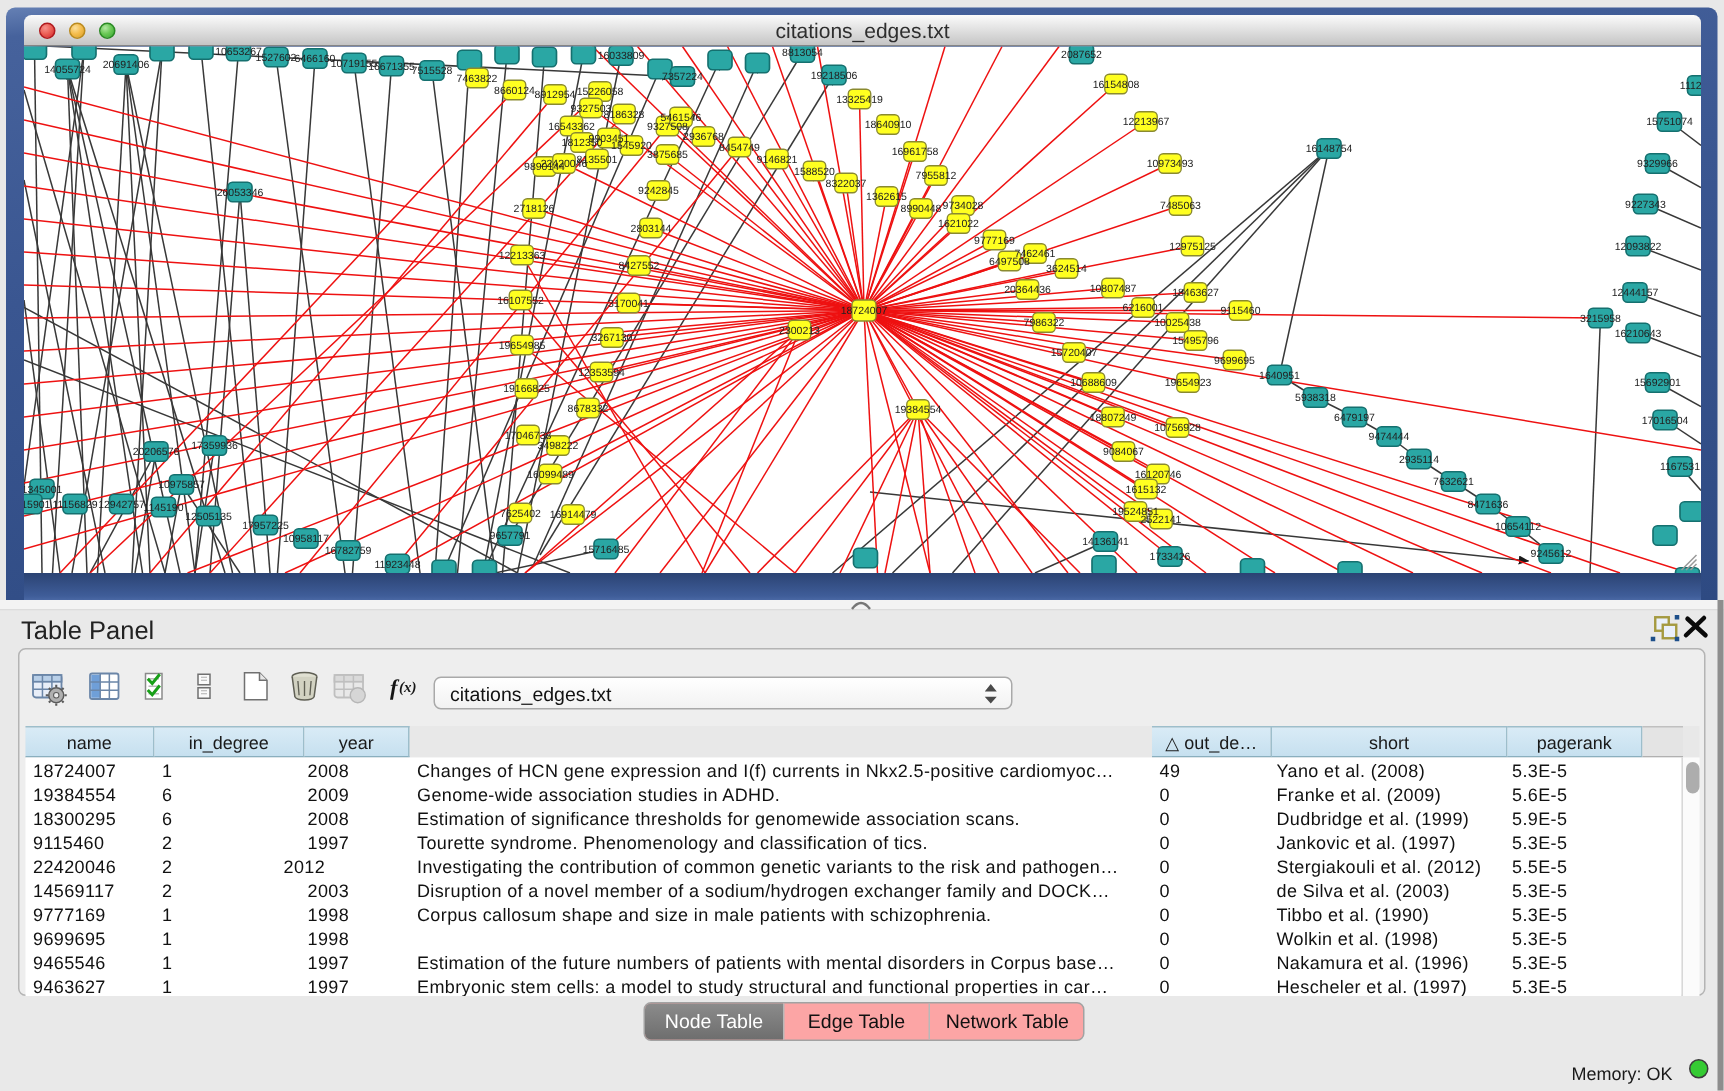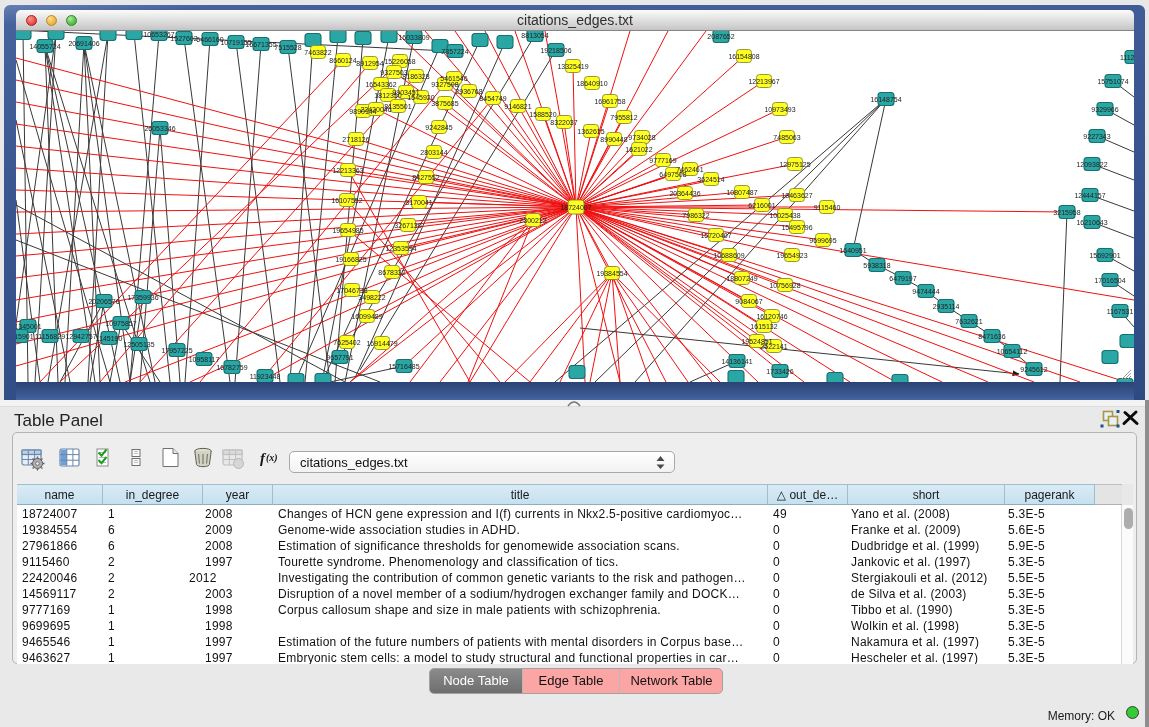--- a/index.html
+++ b/index.html
@@ -581,21 +581,20 @@
  </g>
 </g>
     </svg>
  <div id="combo">citations_edges.txt<svg width="9" height="14" style="position:absolute;right:9px;top:4px">
         <path d="M4.5,0 L8.5,5 L0.5,5 z M4.5,13 L8.5,8.5 L0.5,8.5 z" fill="#4a4a4a"></path>
       </svg></div>
  <div id="thead">
   <div class="hc" style="left:0;width:86px">name</div>
   <div class="hc" style="left:86px;width:100px">in_degree</div>
   <div class="hc" style="left:186px;width:70px">year</div>
-  <div class="hc" style="left:256px;width:495px">title</div>
   <div class="hc" style="left:751px;width:80px">△ out_de…</div>
   <div class="hc" style="left:831px;width:157px">short</div>
   <div class="hc" style="left:988px;width:90px">pagerank</div>
   <div class="hc" style="left:1078px;width:27px;background:#e4e4e4;border-top:1px solid #c0c0c0;border-bottom:1px solid #b0b0b0;border-right:none"></div>
  </div>
  <div id="tbody">
       <div class="trow" style="top:1px">
         <span style="left:5px">18724007</span>
         <span style="left:91px">1</span>
         <span style="left:188px">2008</span>
@@ -607,21 +606,21 @@
       <div class="trow" style="top:17px">
         <span style="left:5px">19384554</span>
         <span style="left:91px">6</span>
         <span style="left:188px">2009</span>
         <span style="left:261px">Genome-wide association studies in ADHD.</span>
         <span style="left:756px">0</span>
         <span style="left:834px">Franke et al. (2009)</span>
         <span style="left:991px">5.6E-5</span>
       </div>
       <div class="trow" style="top:33px">
-        <span style="left:5px">27961866</span>
+        <span style="left:5px">18300295</span>
         <span style="left:91px">6</span>
         <span style="left:188px">2008</span>
         <span style="left:261px">Estimation of significance thresholds for genomewide association scans.</span>
         <span style="left:756px">0</span>
         <span style="left:834px">Dudbridge et al. (1999)</span>
         <span style="left:991px">5.9E-5</span>
       </div>
       <div class="trow" style="top:49px">
         <span style="left:5px">9115460</span>
         <span style="left:91px">2</span>
@@ -665,21 +664,21 @@
         <span style="left:756px">0</span>
         <span style="left:834px">Wolkin et al. (1998)</span>
         <span style="left:991px">5.3E-5</span>
       </div>
       <div class="trow" style="top:129px">
         <span style="left:5px">9465546</span>
         <span style="left:91px">1</span>
         <span style="left:188px">1997</span>
         <span style="left:261px">Estimation of the future numbers of patients with mental disorders in Corpus base…</span>
         <span style="left:756px">0</span>
-        <span style="left:834px">Nakamura et al. (1997)</span>
+        <span style="left:834px">Nakamura et al. (1996)</span>
         <span style="left:991px">5.3E-5</span>
       </div>
       <div class="trow" style="top:145px">
         <span style="left:5px">9463627</span>
         <span style="left:91px">1</span>
         <span style="left:188px">1997</span>
         <span style="left:261px">Embryonic stem cells: a model to study structural and functional properties in car…</span>
         <span style="left:756px">0</span>
         <span style="left:834px">Hescheler et al. (1997)</span>
         <span style="left:991px">5.3E-5</span>

